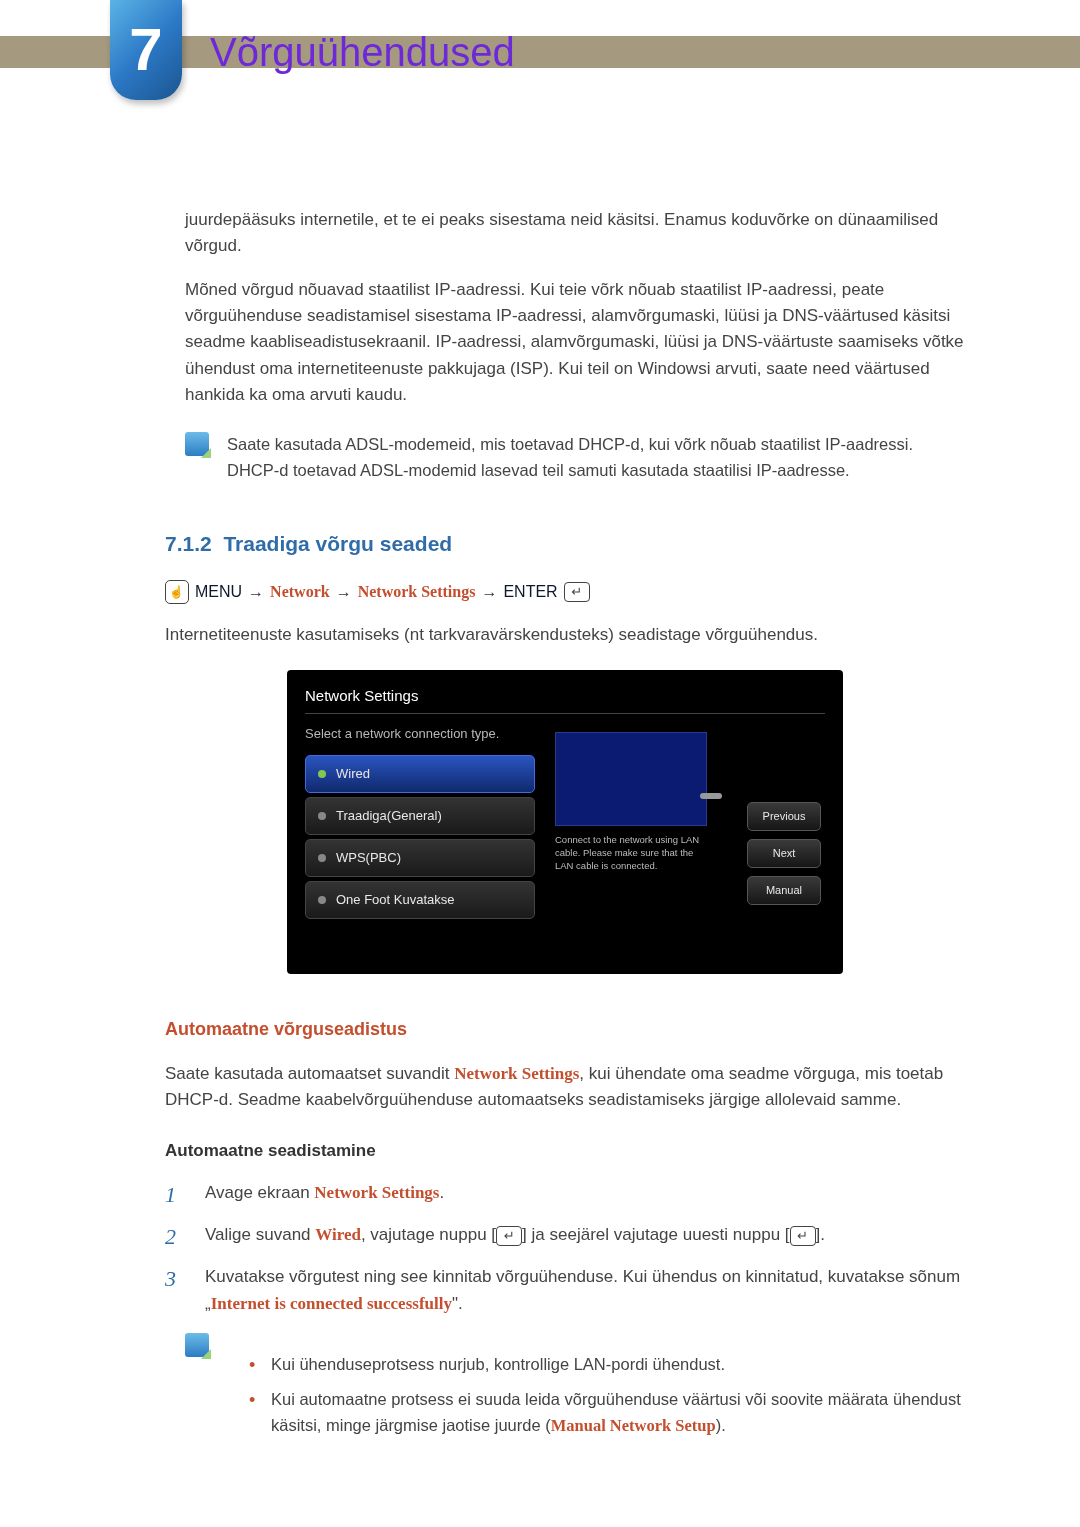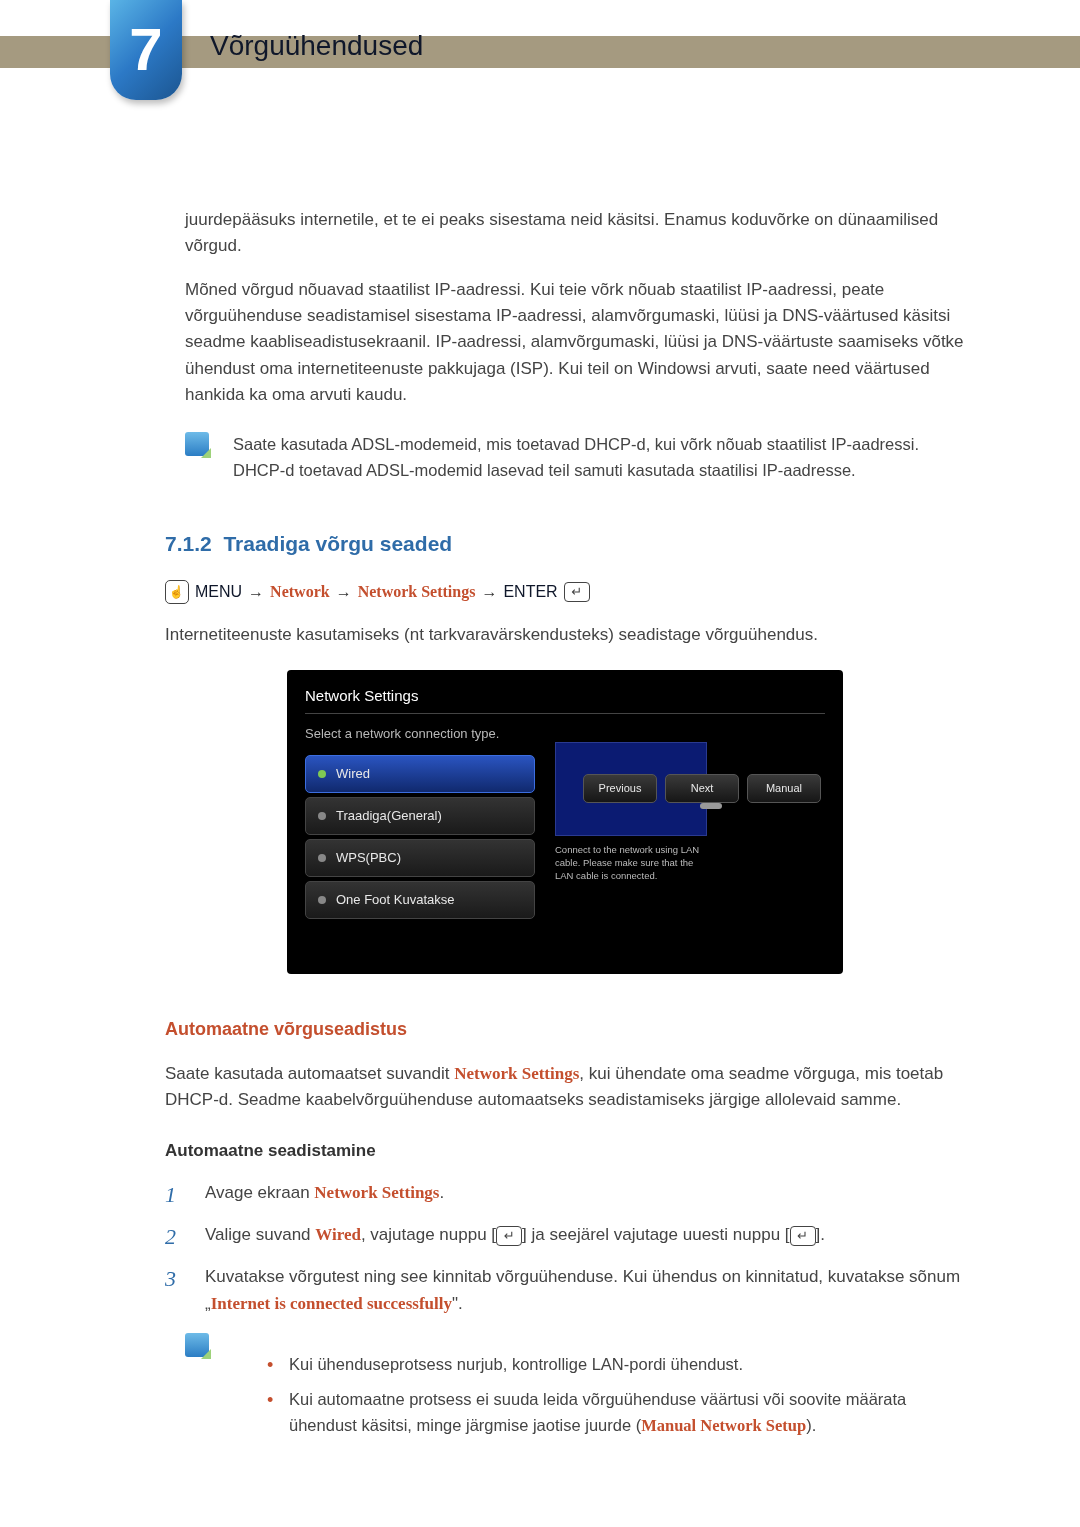--- a/index.html
+++ b/index.html
@@ -36,33 +36,33 @@
     font-size: 60px;
     font-weight: bold;
     text-align: center;
     line-height: 100px;
     box-shadow: 2px 4px 6px rgba(0,0,0,.25);
   }
   .chapter-title {
     position: absolute;
     top: 30px;
     left: 210px;
-    font-size: 28px;
-    color: #0f172a;
+    font-size: 40px;
+    color: #6d28d9;
   }
   .page {
     padding: 90px 115px 60px 165px;
     font-size: 17px;
     line-height: 1.55;
     color: #444;
   }
   .indent-block { margin-left: 20px; }
   .note-block {
     display: flex;
-    gap: 24px;
+    gap: 18px;
     margin: 24px 0 42px 20px;
     font-size: 16.5px;
   }
   .note-icon {
     width: 24px;
     height: 24px;
     flex: 0 0 24px;
     background: linear-gradient(#6ebbe8,#2b7dc4);
     border-radius: 3px;
     position: relative;
@@ -135,43 +135,43 @@
     cursor:pointer;
     font-size:13px;
   }
   .osd-item.sel{
     background:linear-gradient(#2a54c0,#10296e);
     border-color:#3c6ee0;
   }
   .dot{width:8px;height:8px;border-radius:50%;background:#888;flex:0 0 8px;}
   .dot.on{background:#7fc953;}
   .osd-right{
-    position:absolute;top:72px;left:268px;width:150px;
+    position:absolute;top:62px;left:268px;width:150px;
   }
   .osd-illus{
     width:150px;height:92px;background:#0b1b72;border:1px solid #2a3a90;
     position:relative;margin-bottom:8px;
   }
   .osd-illus::after{content:"";position:absolute;right:-16px;top:60px;width:22px;height:6px;background:#999;border-radius:3px;}
   .osd-help{font-size:9.5px;color:#bbb;line-height:1.35;}
-  .osd-btns{position:absolute;top:104px;right:22px;display:flex;flex-direction:row;gap:8px;}
+  .osd-btns{position:absolute;top:132px;right:22px;display:flex;flex-direction:column;gap:8px;}
   .osd-btn{
     width:72px;padding:5px 0;text-align:center;font-size:11px;
     background:linear-gradient(#3a3a3a,#161616);
     border:1px solid #555;border-radius:5px;cursor:pointer;
   }
 
   .h-sub{color:#c44f2e;font-weight:bold;font-size:18px;margin:20px 0 14px 0;}
   .h-sub-dark{color:#333;font-weight:bold;font-size:17px;margin:24px 0 14px 0;}
 
   .step{display:flex;gap:18px;margin:8px 0;}
   .step-n{color:#2f6ca8;font-style:italic;font-size:22px;font-family:Georgia,serif;flex:0 0 22px;}
   .step-t{flex:1;padding-top:2px;}
 
-  .bullet-block{display:flex;gap:18px;margin:16px 0 0 20px;}
+  .bullet-block{display:flex;margin:16px 0 0 20px;}
   .bullet-list{flex:1;padding-top:2px;font-size:16.5px;}
   .bullet-list li{color:#444;margin-bottom:10px;list-style:none;position:relative;padding-left:22px;}
   .bullet-list li::before{content:"•";color:#c44f2e;position:absolute;left:0;font-size:18px;}
 
   .footer{
     height:60px;display:flex;justify-content:flex-end;align-items:center;
     padding-right:40px;gap:0;
   }
 </style>
 </head>

